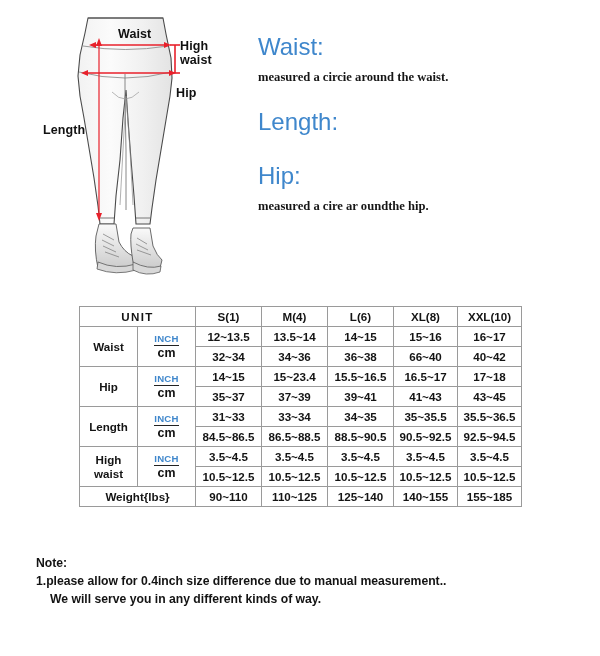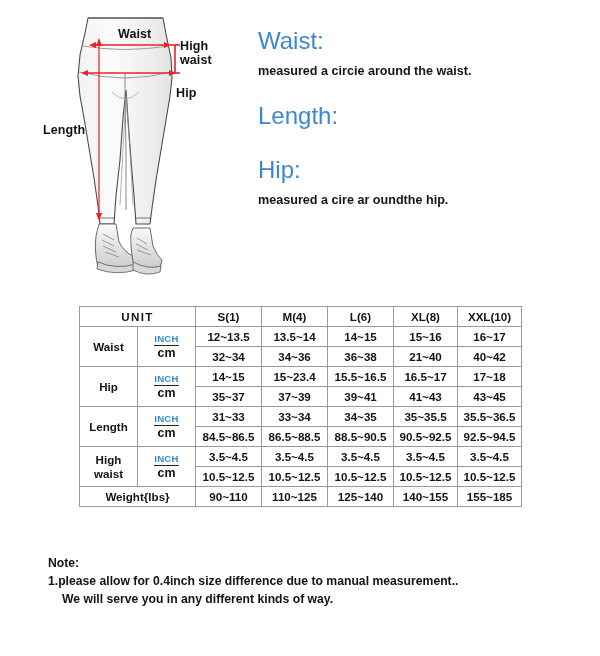--- a/index.html
+++ b/index.html
@@ -41,34 +41,34 @@
   }
   #label-waist { left: 118px; top: 27px; }
   #label-highwaist { left: 180px; top: 39px; }
   #label-hip { left: 176px; top: 86px; }
   #label-length { left: 43px; top: 123px; }
 
   
   #descriptions {
     position: absolute;
     left: 258px;
-    top: 26px;
+    top: 32px;
     width: 336px;
   }
   .desc-block { margin-bottom: 16px; }
   .desc-heading {
     font-family: "Liberation Sans", sans-serif;
     font-size: 24px;
     color: #3f87cc;
     font-weight: 400;
     line-height: 30px;
     margin: 0 0 7px 0;
   }
   .desc-body {
-    font-family: Liberation Sans, sans-serif;
+    font-family: Liberation Serif, serif;
     font-size: 12.6px;
     font-weight: 700;
     color: #161616;
     line-height: 16px;
     margin: 0;
   }
   #block-waist  { margin-bottom: 22px; }
   #block-length { margin-bottom: 24px; }
 
   
@@ -144,21 +144,21 @@
   td.weight-label {
     color: #3f87cc;
     font-size: 13.5px;
     font-weight: 400;
   }
   td.weight-val { font-size: 11.8px; }
 
   
   #notes {
     position: absolute;
-    left: 48px;
+    left: 36px;
     top: 554px;
     width: 540px;
   }
   .note-line {
     font-family: "Liberation Sans", sans-serif;
     font-size: 12.2px;
     font-weight: 700;
     color: #131313;
     line-height: 18px;
     white-space: nowrap;
@@ -312,21 +312,21 @@
         <td class="v-inch">12~13.5</td>
         <td class="v-inch">13.5~14</td>
         <td class="v-inch">14~15</td>
         <td class="v-inch">15~16</td>
         <td class="v-inch">16~17</td>
       </tr>
       <tr>
         <td class="v-cm">32~34</td>
         <td class="v-cm">34~36</td>
         <td class="v-cm">36~38</td>
-        <td class="v-cm">21~40</td>
+        <td class="v-cm">66~40</td>
         <td class="v-cm">40~42</td>
       </tr>
 
       <tr>
         <td class="rowlabel" rowspan="2">Hip</td>
         <td class="unitcell" rowspan="2">
           <span class="unit-frac">
             <span class="unit-inch">INCH</span>
             <span class="unit-cm">cm</span>
           </span>

